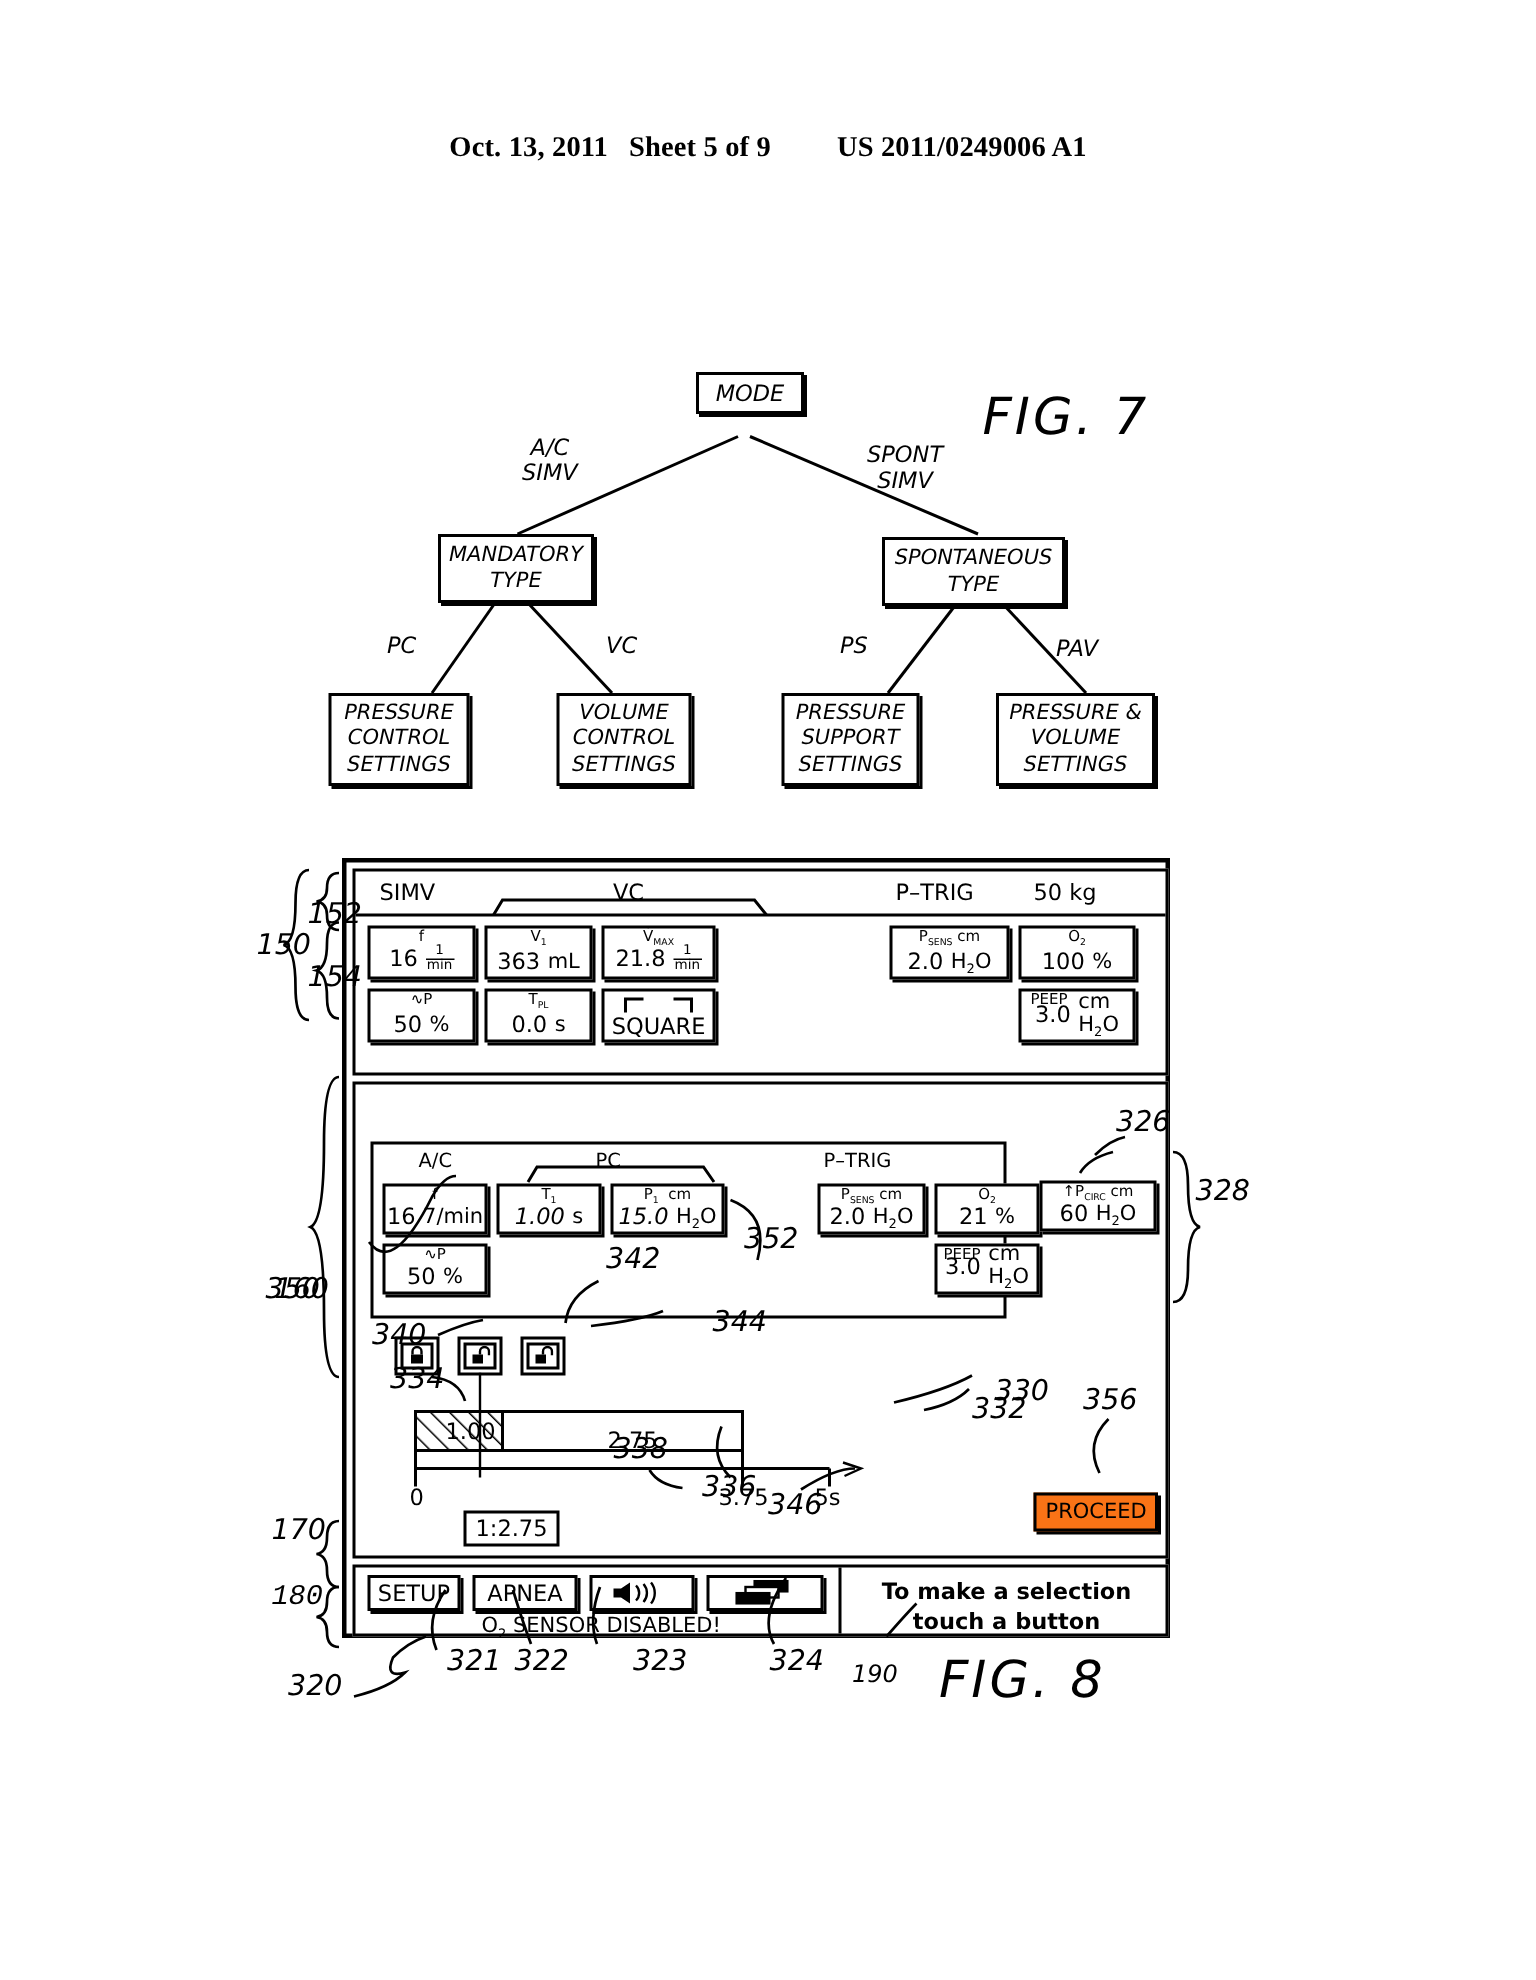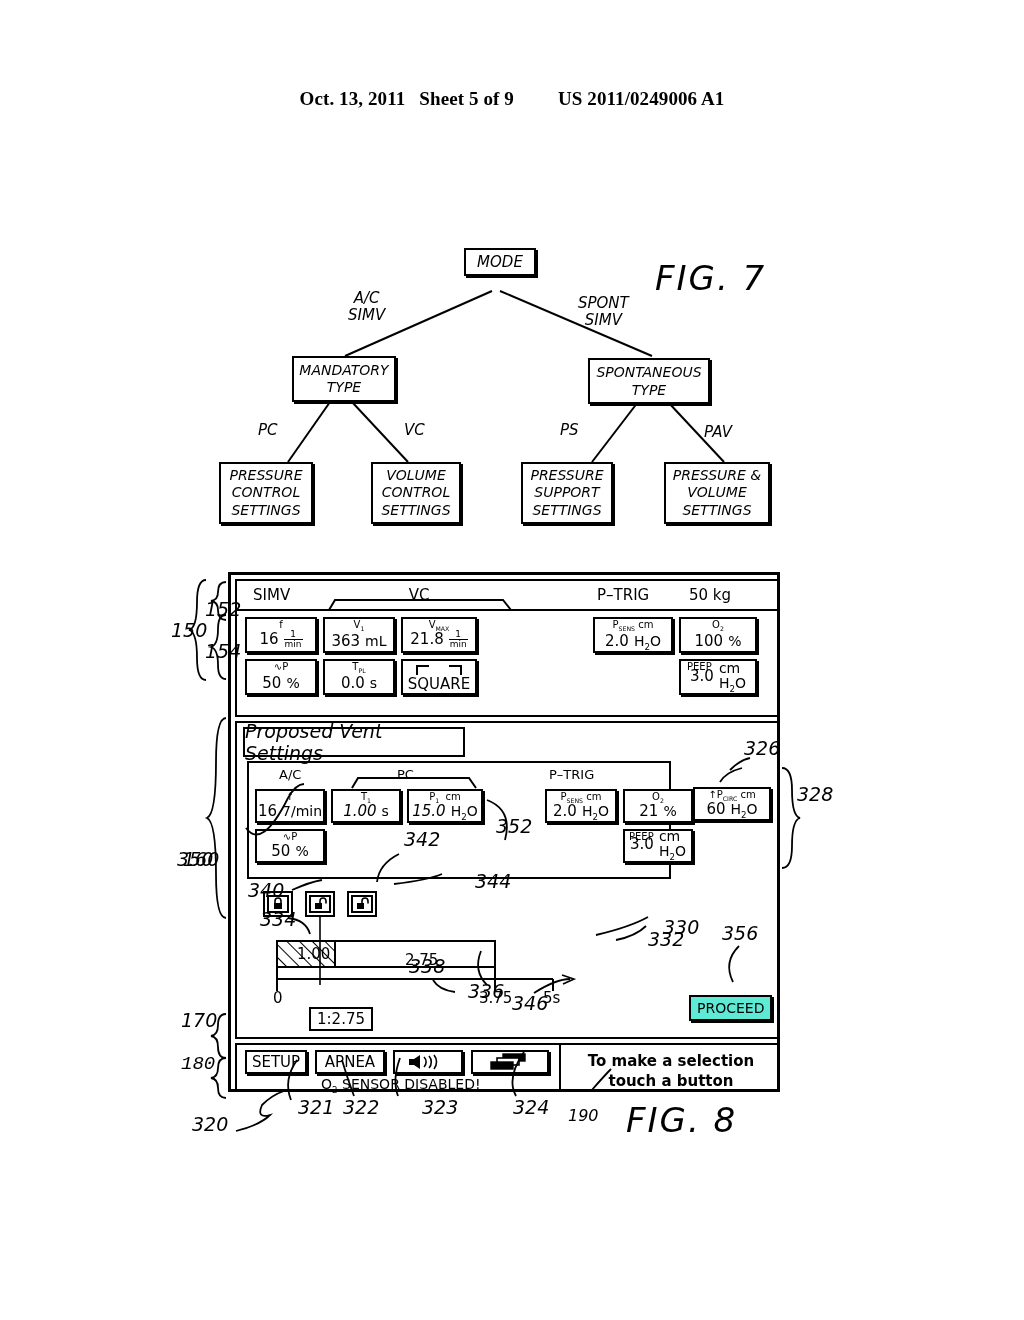--- a/index.html
+++ b/index.html
@@ -120,21 +120,21 @@
   .tl-lbl{
     position:absolute;font-family:"DejaVu Sans",sans-serif;font-size:15px;
     white-space:nowrap;
   }
   .ratio-box{
     position:absolute;border:2px solid #000;background:#fff;box-sizing:border-box;
     font-family:"DejaVu Sans",sans-serif;font-size:15px;
     padding:1px 6px;white-space:nowrap;
   }
   .proceed{
-    position:absolute;border:2px solid #000;box-sizing:border-box;background:#5eead4;
+    position:absolute;border:2px solid #000;box-sizing:border-box;background:#f97316;
     box-shadow:2px 2px 0 #000;
     font-family:"DejaVu Sans",sans-serif;font-size:14px;
     padding:3px 6px;white-space:nowrap;
   }
 
   
   .p-bottom{left:4px;top:468px;width:544px;height:48px;}
   .btn{
     position:absolute;border:2px solid #000;box-sizing:border-box;background:#fff;
     box-shadow:2px 2px 0 #000;
@@ -334,21 +334,20 @@
           <div class="lab" style="text-align:left;padding-left:6px;">PEEP</div>
           <div class="val">
             <span>3.0</span>
             <span class="u">cm<br>H<sub>2</sub>O</span>
           </div>
         </div>
       </div>
 
       <div class="panel p-proposed">
 
-        <div class="pvs-title">Proposed Vent Settings</div>
 
         <div class="p-inner">
           <span class="hdr" style="left:30px;top:4px;">A/C</span>
           <span class="hdr" style="left:148px;top:4px;">PC</span>
           <span class="hdr" style="left:300px;top:4px;">P–TRIG</span>
           <svg style="position:absolute;left:100px;top:12px;" width="130" height="14">
             <path d="M3,13 L9,3 L120,3 L127,13" stroke="#000" stroke-width="2" fill="none"></path>
           </svg>
 
           <div class="kbox" style="left:6px;top:26px;width:70px;height:34px;">

